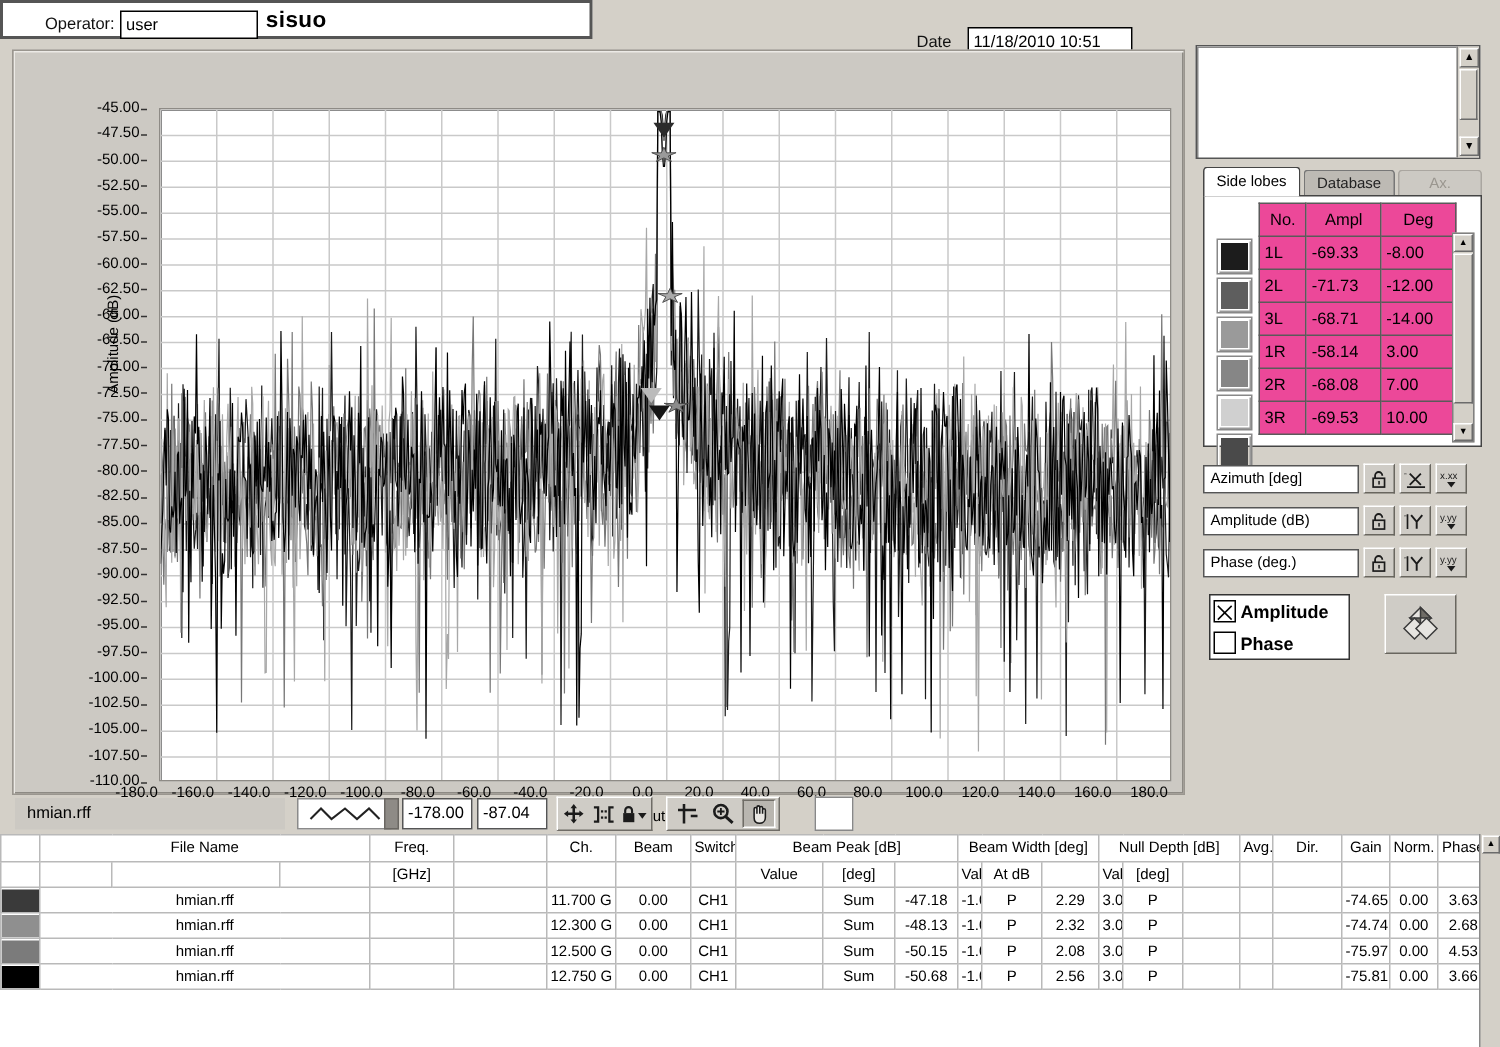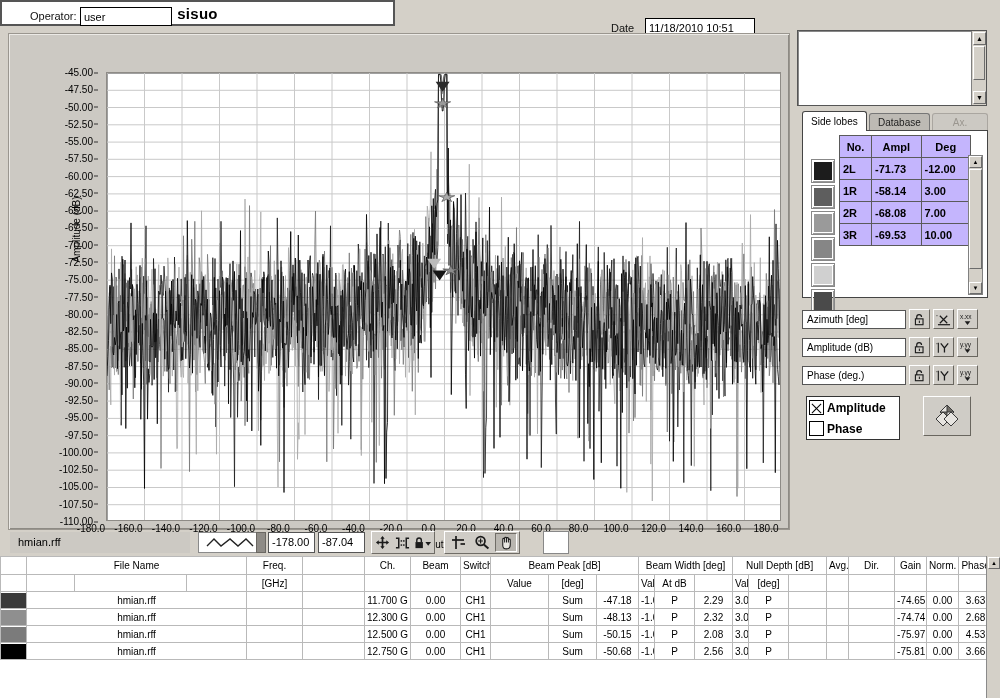--- a/index.html
+++ b/index.html
@@ -111,21 +111,21 @@
   .swatch {
     width:24px; height:24px; margin-bottom:2px;
     border:1px solid #888; box-shadow: inset 1px 1px 0 #fff, inset -1px -1px 0 #999;
     padding:2px;
   }
   .swatch i { display:block; width:100%; height:100%; }
 
   #sl-table { position:absolute; left:36px; top:4px; width:132px; border-collapse:collapse; }
   #sl-table th, #sl-table td {
     border:1px solid #5a5a5a; font-size:11px; padding:1px 3px; height:22px;
-    font-weight:bold; background:#c4b5fd; white-space:nowrap;
+    font-weight:normal; background:#ec4899; white-space:nowrap;
   }
   #sl-table th { text-align:center; }
   #sl-table td { text-align:left; }
   #sl-scroll {
     position:absolute; right:4px; top:24px; width:15px; height:140px;
     background:#d4d0c8; border:1px solid #808080;
   }
 
   
   #scale-controls { position:absolute; left:802px; top:307px; width:186px; }
@@ -416,23 +416,33 @@
     <table id="sl-table">
       <thead>
           <tr>
             <th>No.</th>
             <th>Ampl</th>
             <th>Deg</th>
           </tr>
         </thead>
       <tbody>
           <tr>
+            <td>1L</td>
+            <td>-69.33</td>
+            <td>-8.00</td>
+          </tr>
+          <tr>
             <td>2L</td>
             <td>-71.73</td>
             <td>-12.00</td>
+          </tr>
+          <tr>
+            <td>3L</td>
+            <td>-68.71</td>
+            <td>-14.00</td>
           </tr>
           <tr>
             <td>1R</td>
             <td>-58.14</td>
             <td>3.00</td>
           </tr>
           <tr>
             <td>2R</td>
             <td>-68.08</td>
             <td>7.00</td>

